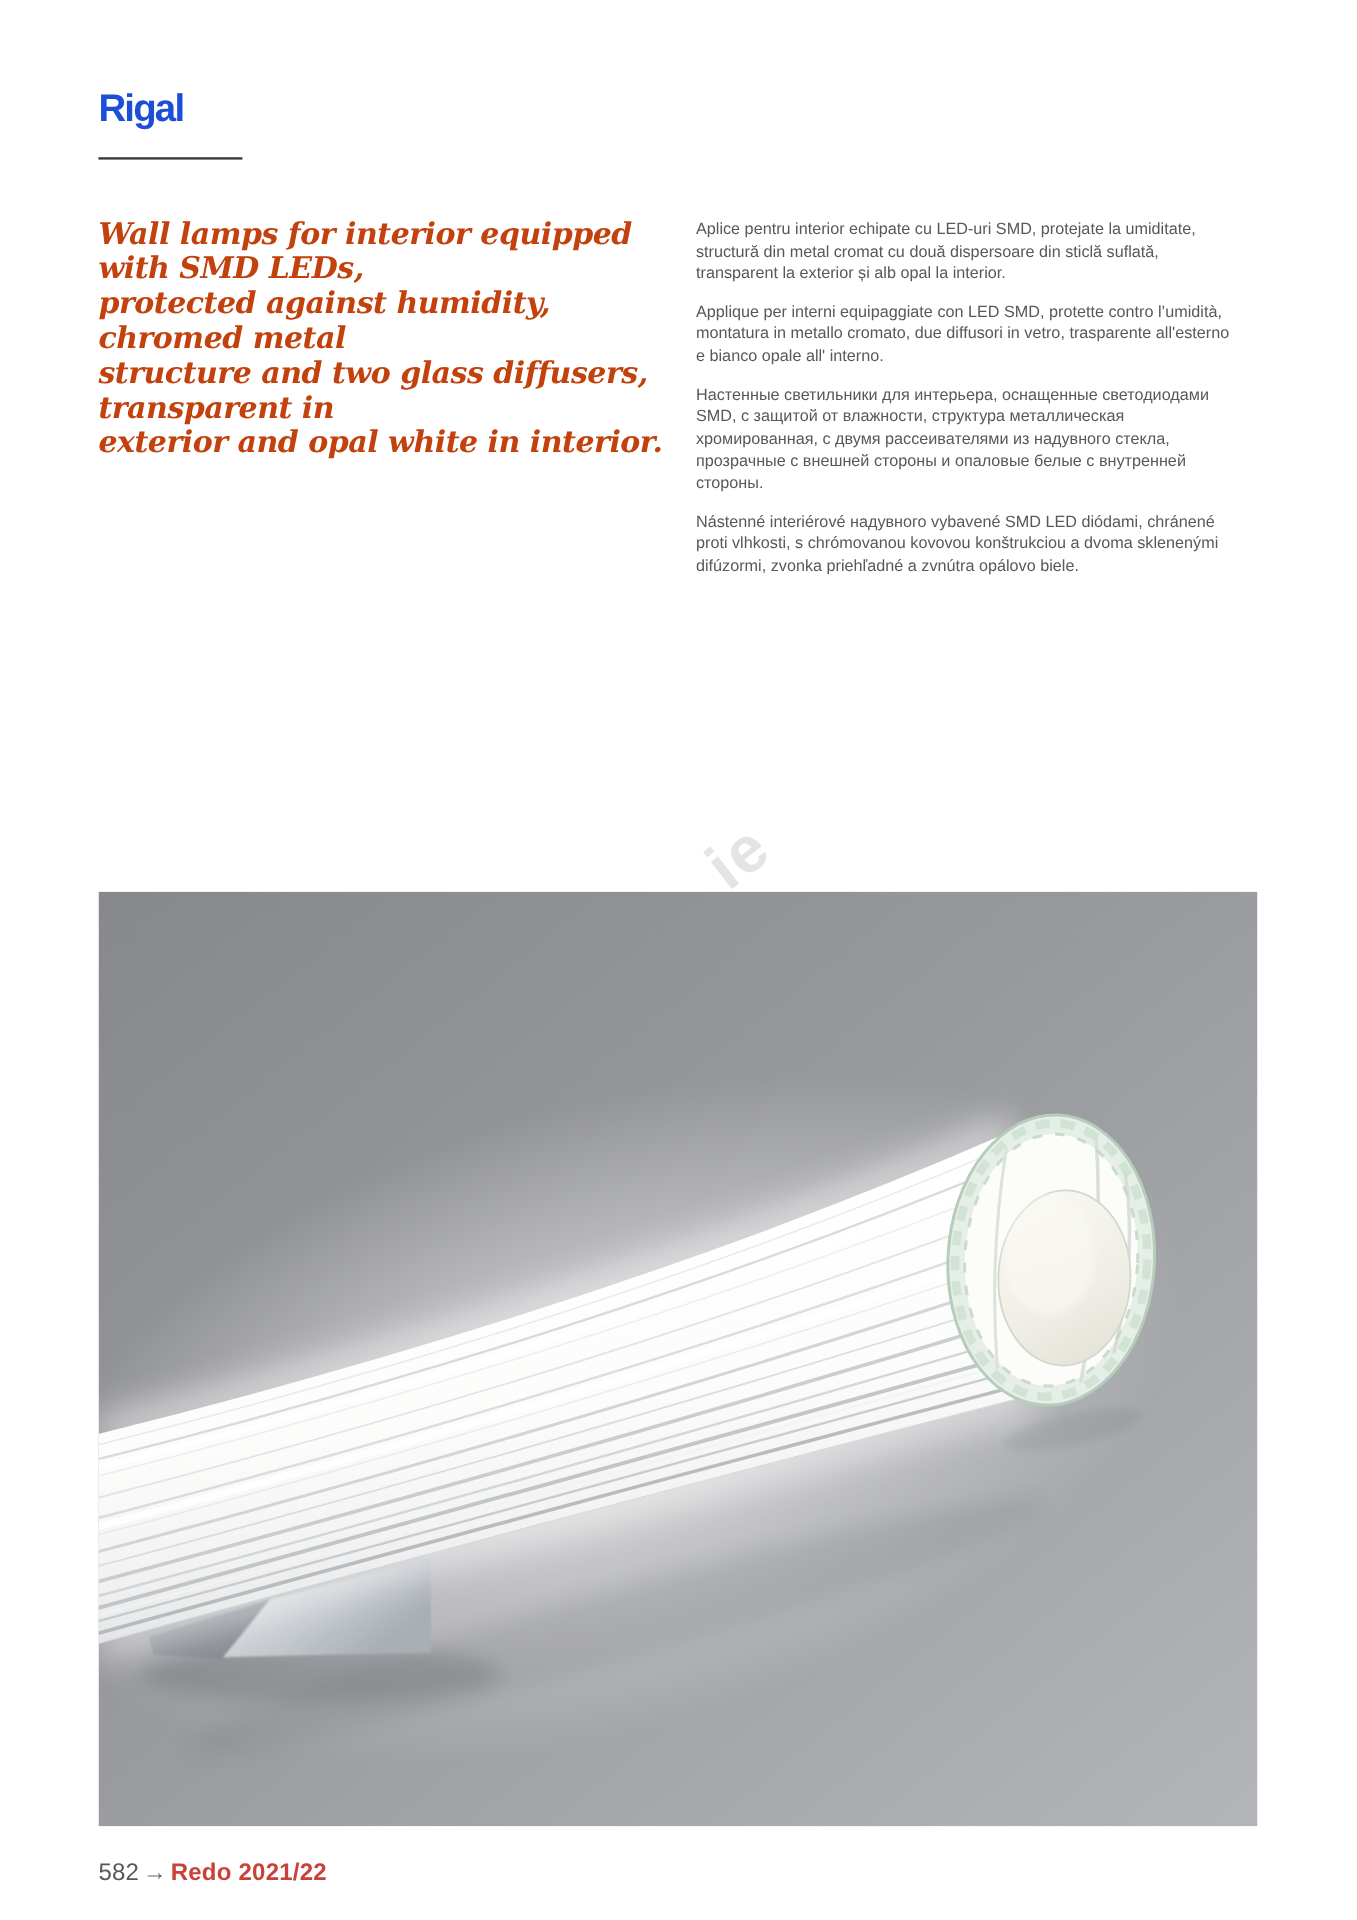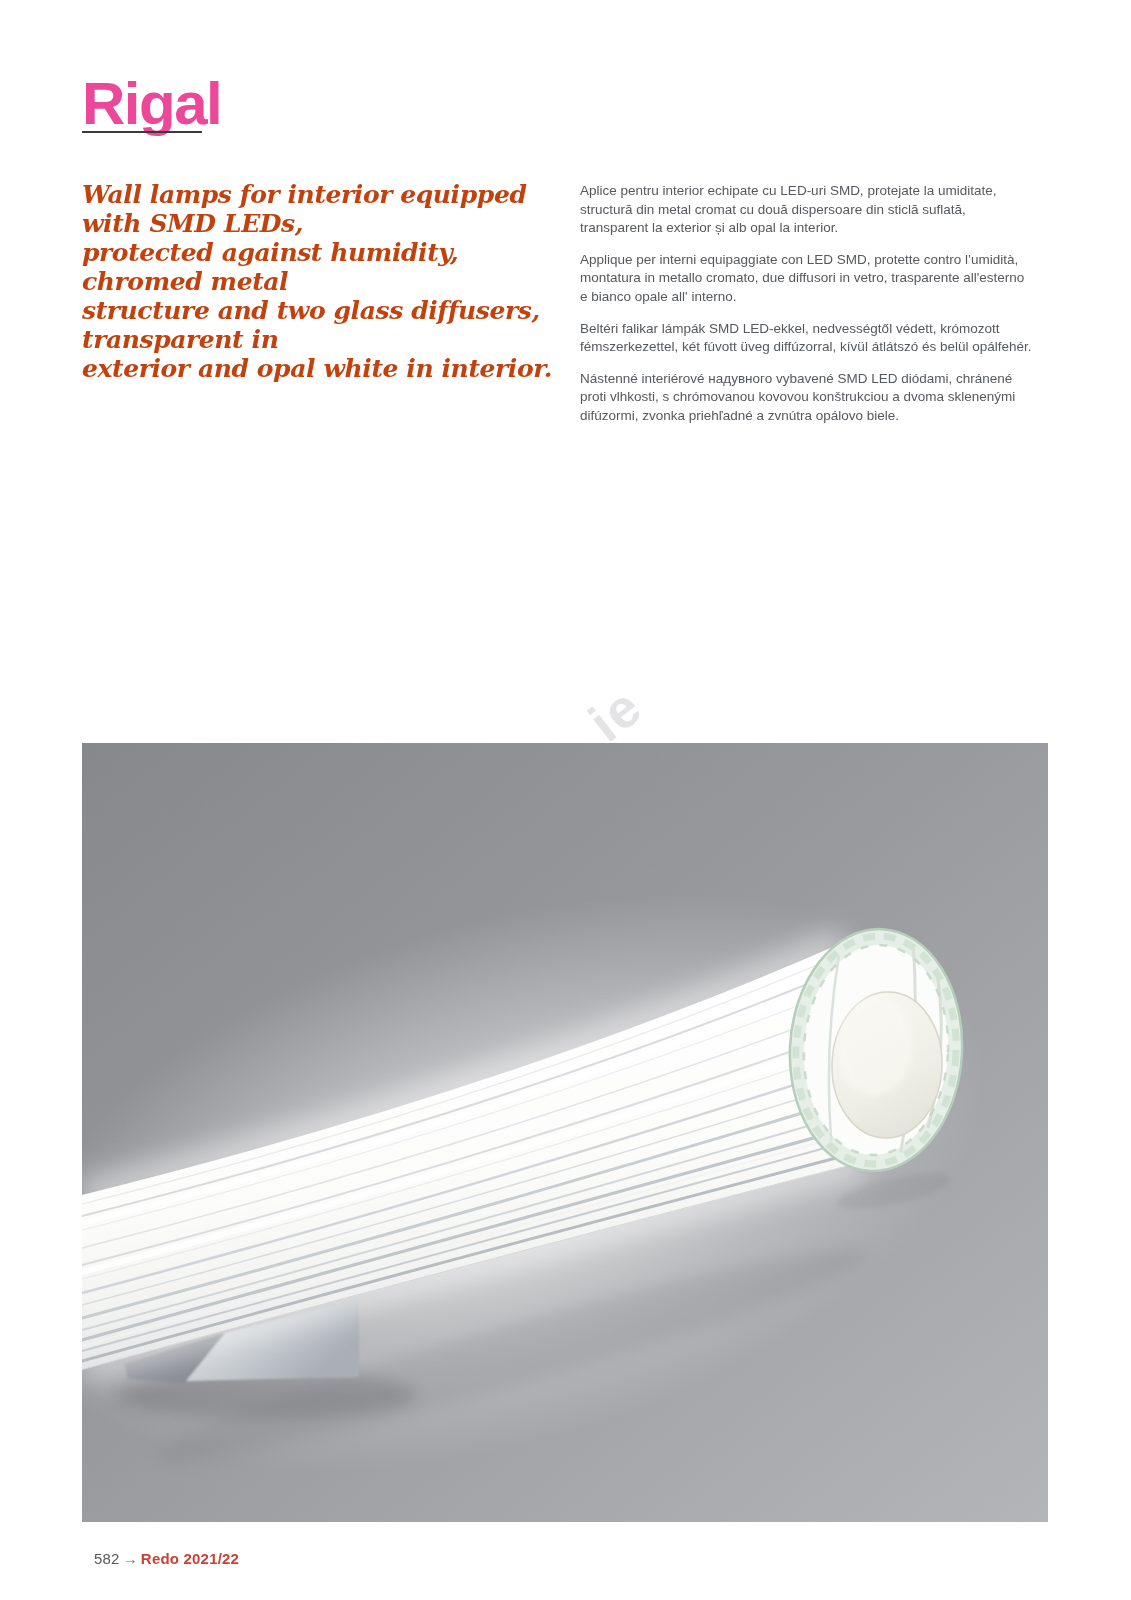--- a/index.html
+++ b/index.html
@@ -8,23 +8,23 @@
     width:1131px;height:1600px;
     background:#ffffff;
     overflow:hidden;
     font-family:"Liberation Sans", sans-serif;
   }
   
   .product-title{
     position:absolute;left:82px;top:74px;
     font-family:"Liberation Sans", sans-serif;
     font-weight:bold;
-    font-size:60px;
+    font-size:32px;
     letter-spacing:-1.5px;
-    color:#ec4899;
+    color:#1d4ed8;
     line-height:1;
     margin:0;
   }
   .title-rule{
     position:absolute;left:82px;top:131px;
     width:120px;height:2px;background:#3a3a3c;
   }
   
   .intro-en{
     position:absolute;left:82px;top:180px;width:492px;
@@ -61,21 +61,21 @@
   }
   
   .photo{
     position:absolute;left:82px;top:743px;width:966px;height:779px;
     margin:0;overflow:hidden;z-index:2;
   }
   .photo svg{display:block;}
   
   .footer{
     position:absolute;left:82px;top:1550px;
-    font-size:15px;letter-spacing:0.2px;margin-left:12px;
+    font-size:20px;letter-spacing:0.2px;
   }
   .footer .page-number{color:#58585a;}
   .footer .arrow{color:#6a6a6c;padding:0 3px;}
   .footer .catalog{color:#c8423a;font-weight:bold;}
 </style>
 </head>
 <body>
 
 <div class="page">
 
@@ -83,21 +83,21 @@
   <div class="title-rule"></div>
 
   <div class="intro-en">Wall lamps for interior equipped with SMD LEDs,
 protected against humidity, chromed metal
 structure and two glass diffusers, transparent in
 exterior and opal white in interior.</div>
 
   <div class="translations">
     <p>Aplice pentru interior echipate cu LED-uri SMD, protejate la umiditate, structură din metal cromat cu două dispersoare din sticlă suflată, transparent la exterior și alb opal la interior.</p>
     <p>Applique per interni equipaggiate con LED SMD, protette contro l’umidità, montatura in metallo cromato, due diffusori in vetro, trasparente all'esterno e bianco opale all' interno.</p>
-    <p>Beltéri falikar lámpák SMD LED-ekkel, nedvességtől védett, krómozott fémszerkezettel, két fúvott üveg diffúzorral, kívül átlátszó és belül opálfehér.</p>
+    <p>Настенные светильники для интерьера, оснащенные светодиодами SMD, с защитой от влажности, структура металлическая хромированная, с двумя рассеивателями из надувного стекла, прозрачные с внешней стороны и опаловые белые с внутренней стороны.</p>
     <p>Nástenné interiérové надувного vybavené SMD LED diódami, chránené proti vlhkosti, s chrómovanou kovovou konštrukciou a dvoma sklenenými difúzormi, zvonka priehľadné a zvnútra opálovo biele.</p>
   </div>
 
   <div class="watermark">ie</div>
 
   <figure class="photo">
     <svg width="966" height="779" viewBox="0 0 966 779" xmlns="http://www.w3.org/2000/svg" role="img">
       <defs>
         <linearGradient id="wallGrad" x1="0" y1="0" x2="1" y2="1">
           <stop offset="0" stop-color="#85868a"></stop>

